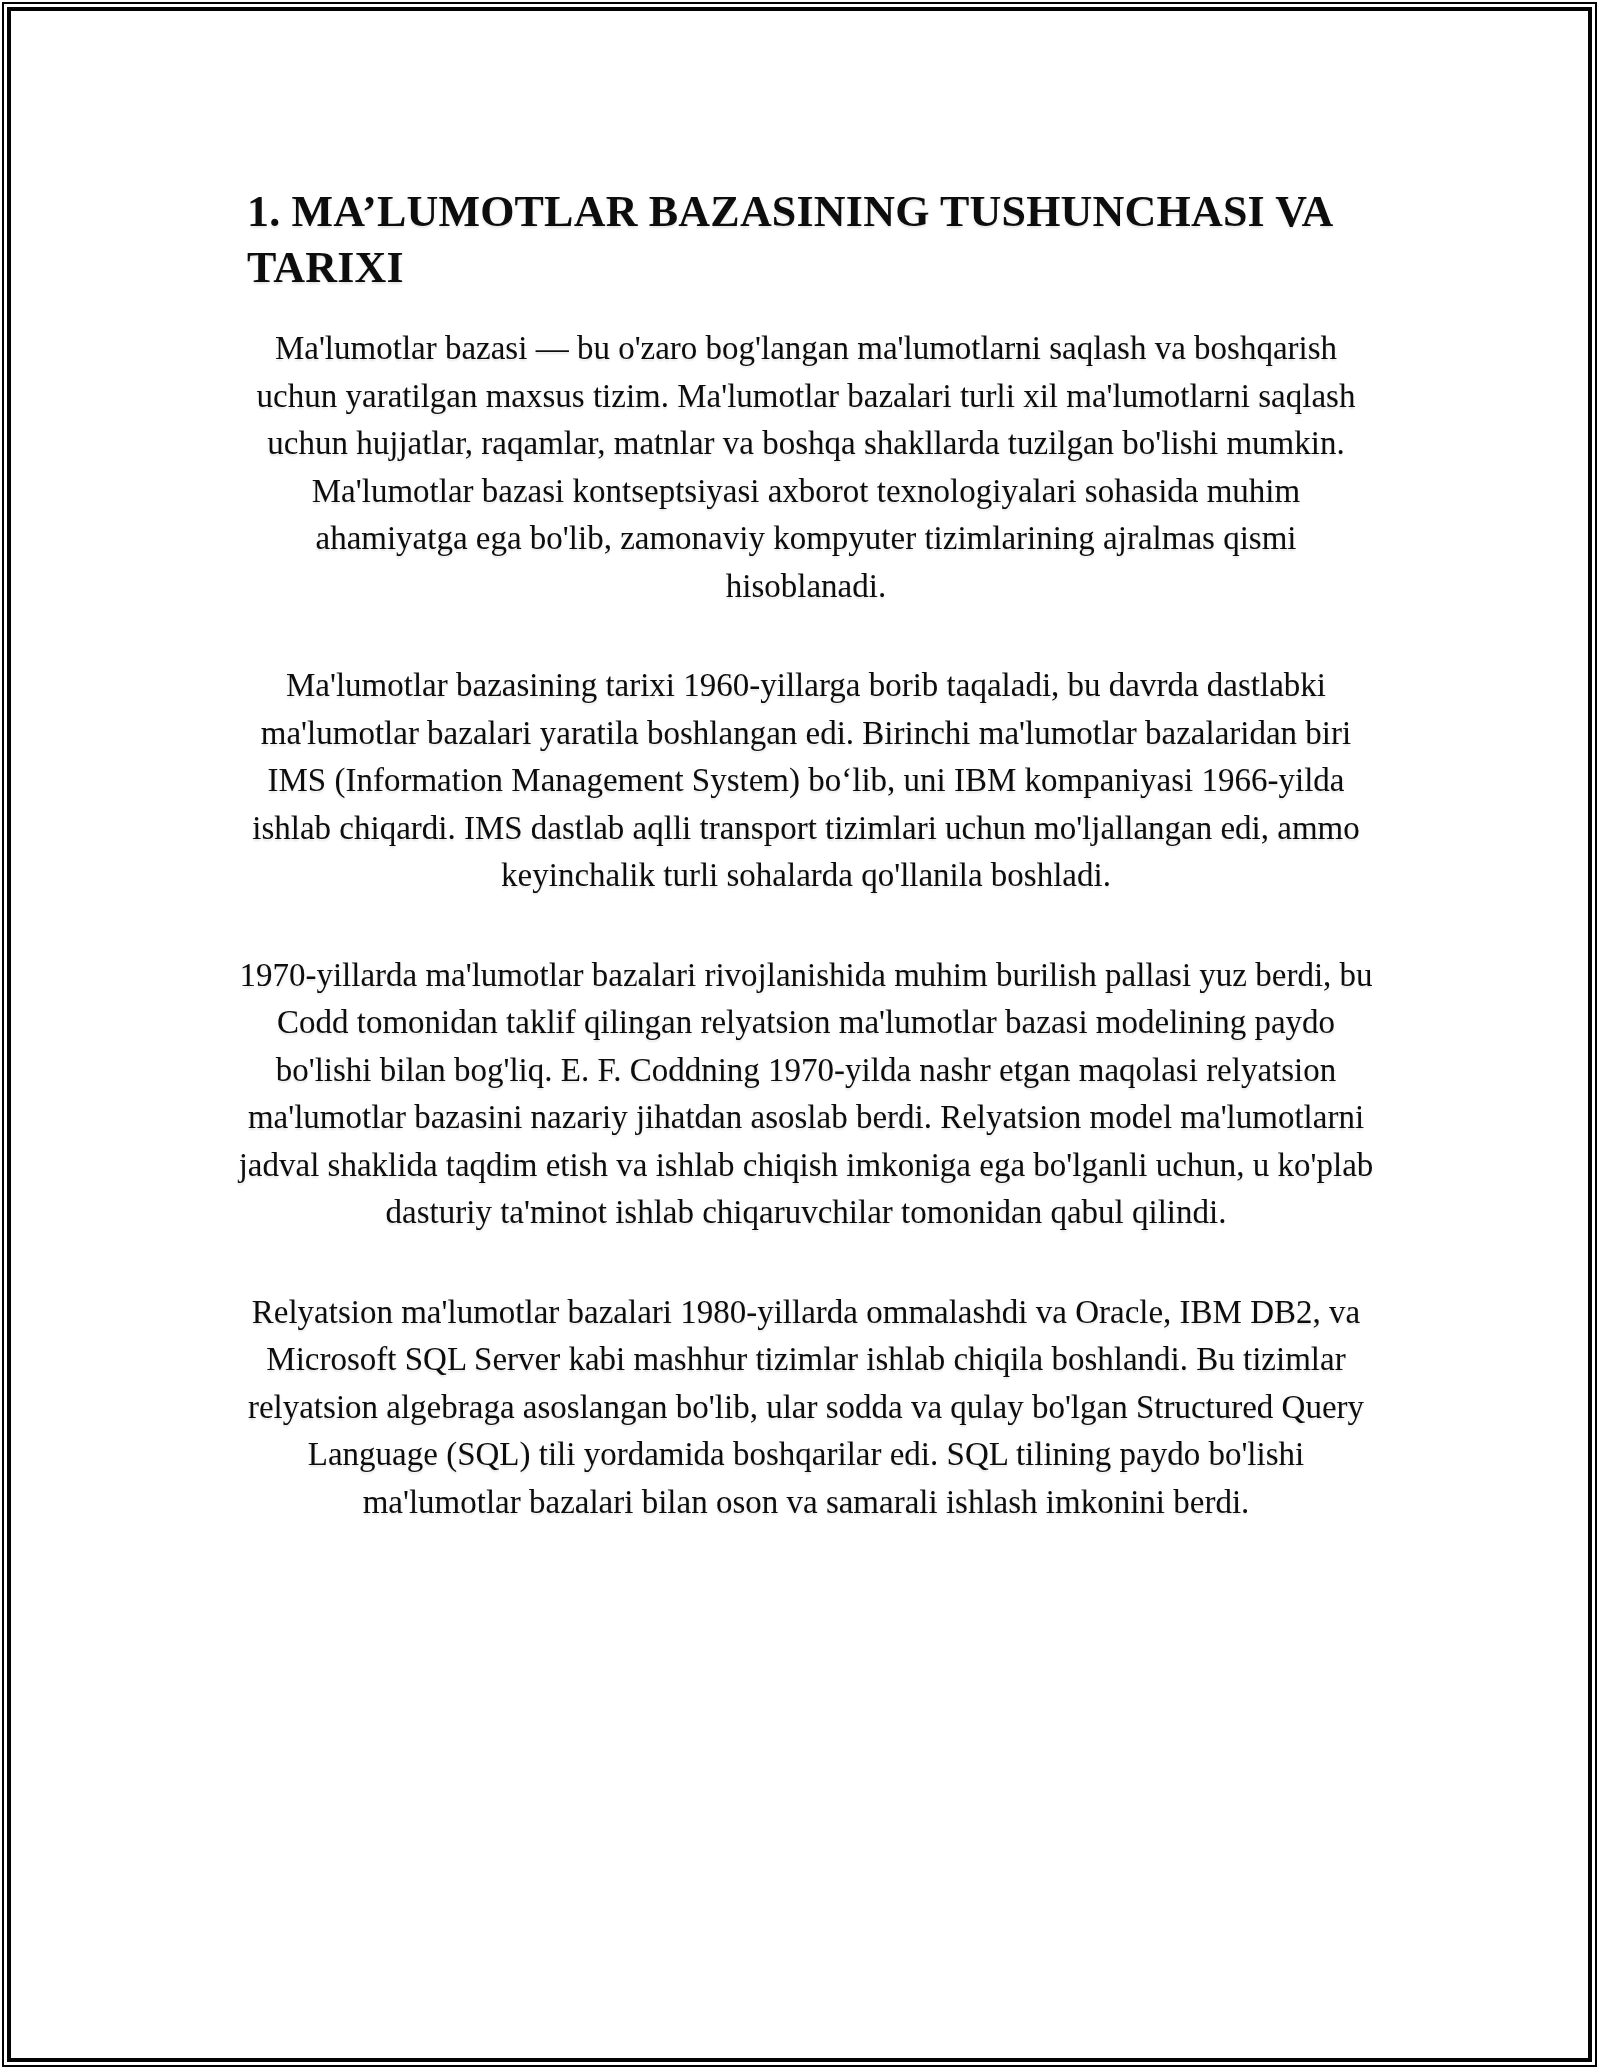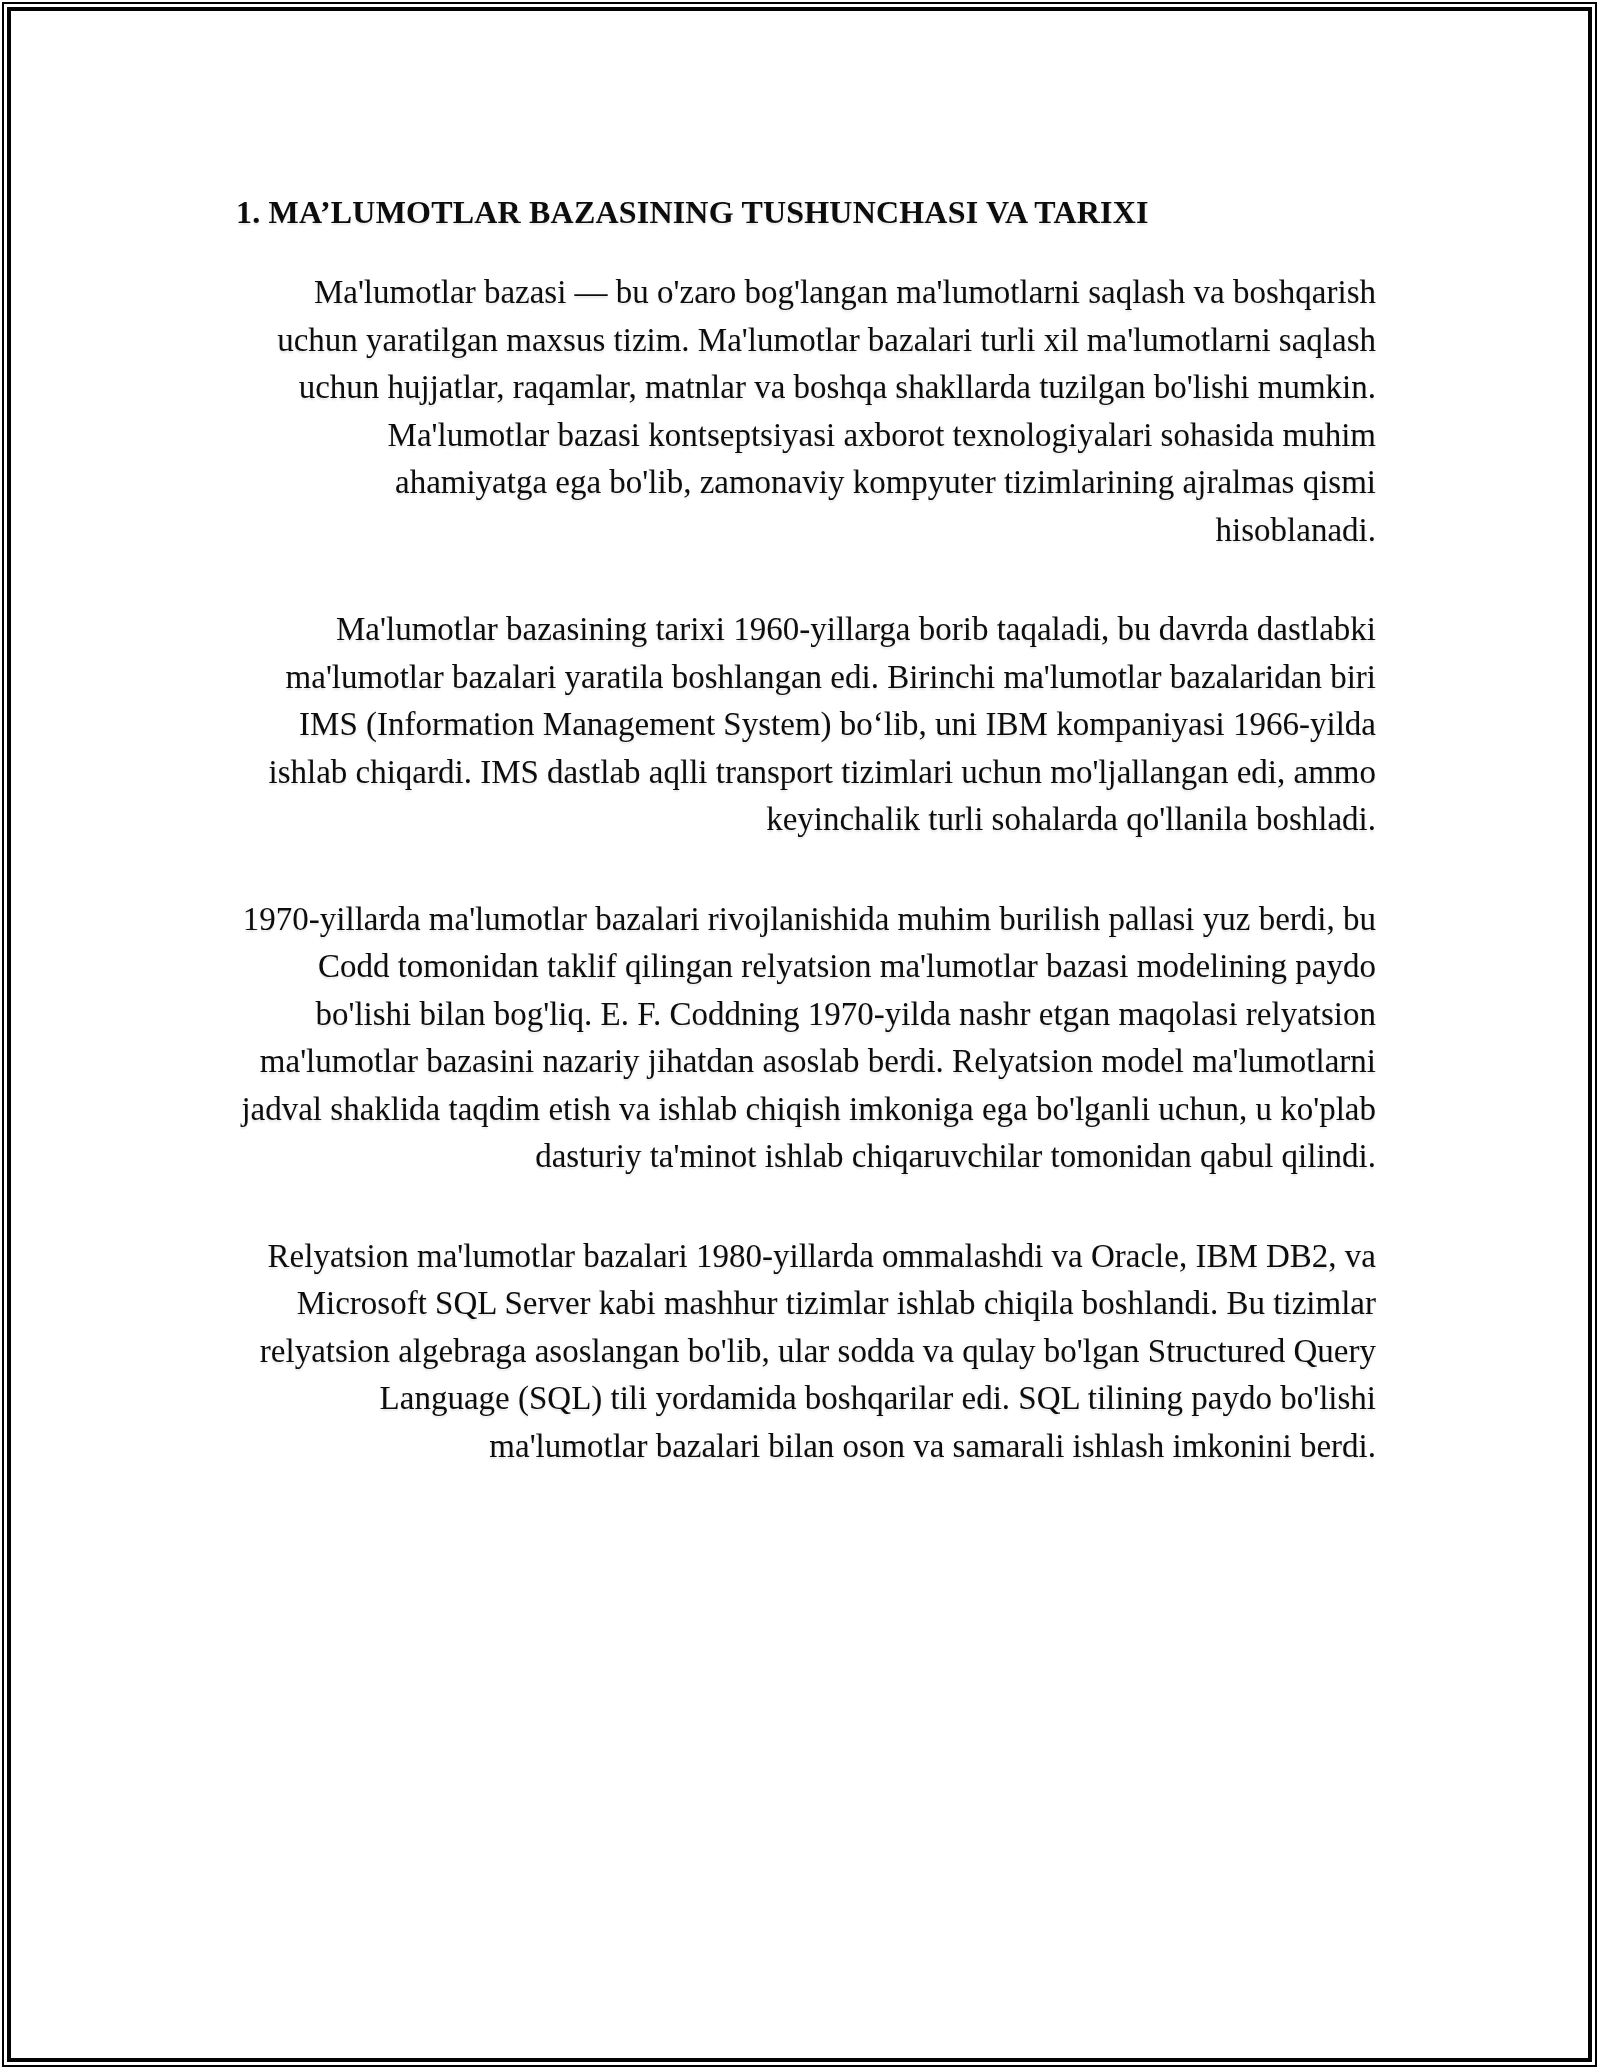--- a/index.html
+++ b/index.html
@@ -31,29 +31,29 @@
     left: 236px;
     top: 184px;
     width: 1140px;
     font-family: "Liberation Serif", "DejaVu Serif", serif;
     font-size: 33px;
     line-height: 47.5px;
     color: #0d0d0d;
     text-shadow: 0 2px 2px rgba(110,110,110,0.18);
   }
   .content h1 {
-    font-size: 32px;
+    font-size: 44px;
     line-height: 56px;
     font-weight: 700;
-    margin: 0 0 29px 0;
+    margin: 0 0 29px 11px;
     letter-spacing: 0.2px;
   }
   .content p {
     margin: 0 0 52px 0;
-    text-align: right;
+    text-align: center;
   }
   .content p:last-child {
     margin-bottom: 0;
   }
 </style>
 </head>
 <body>
 
 <div class="page">
   <div class="frame-outer"></div>

